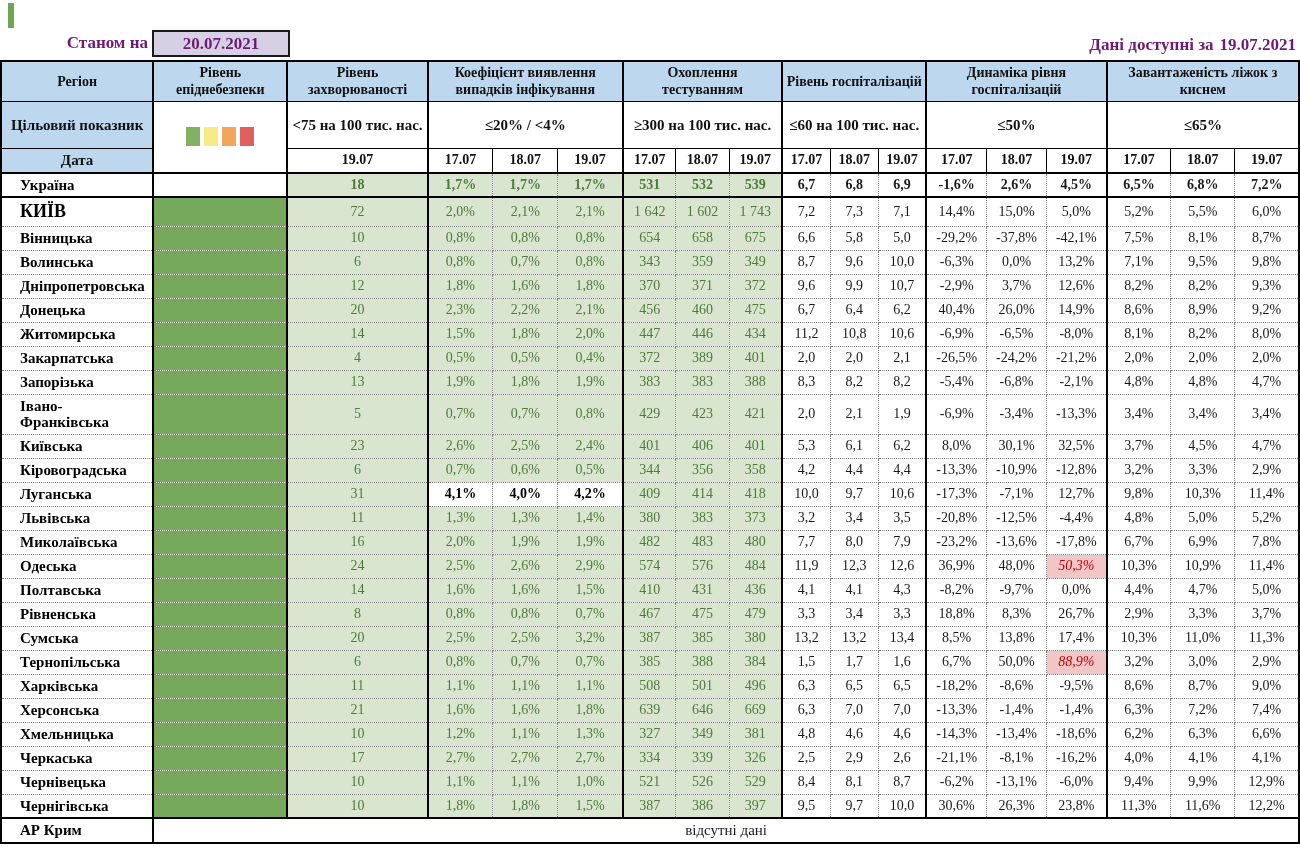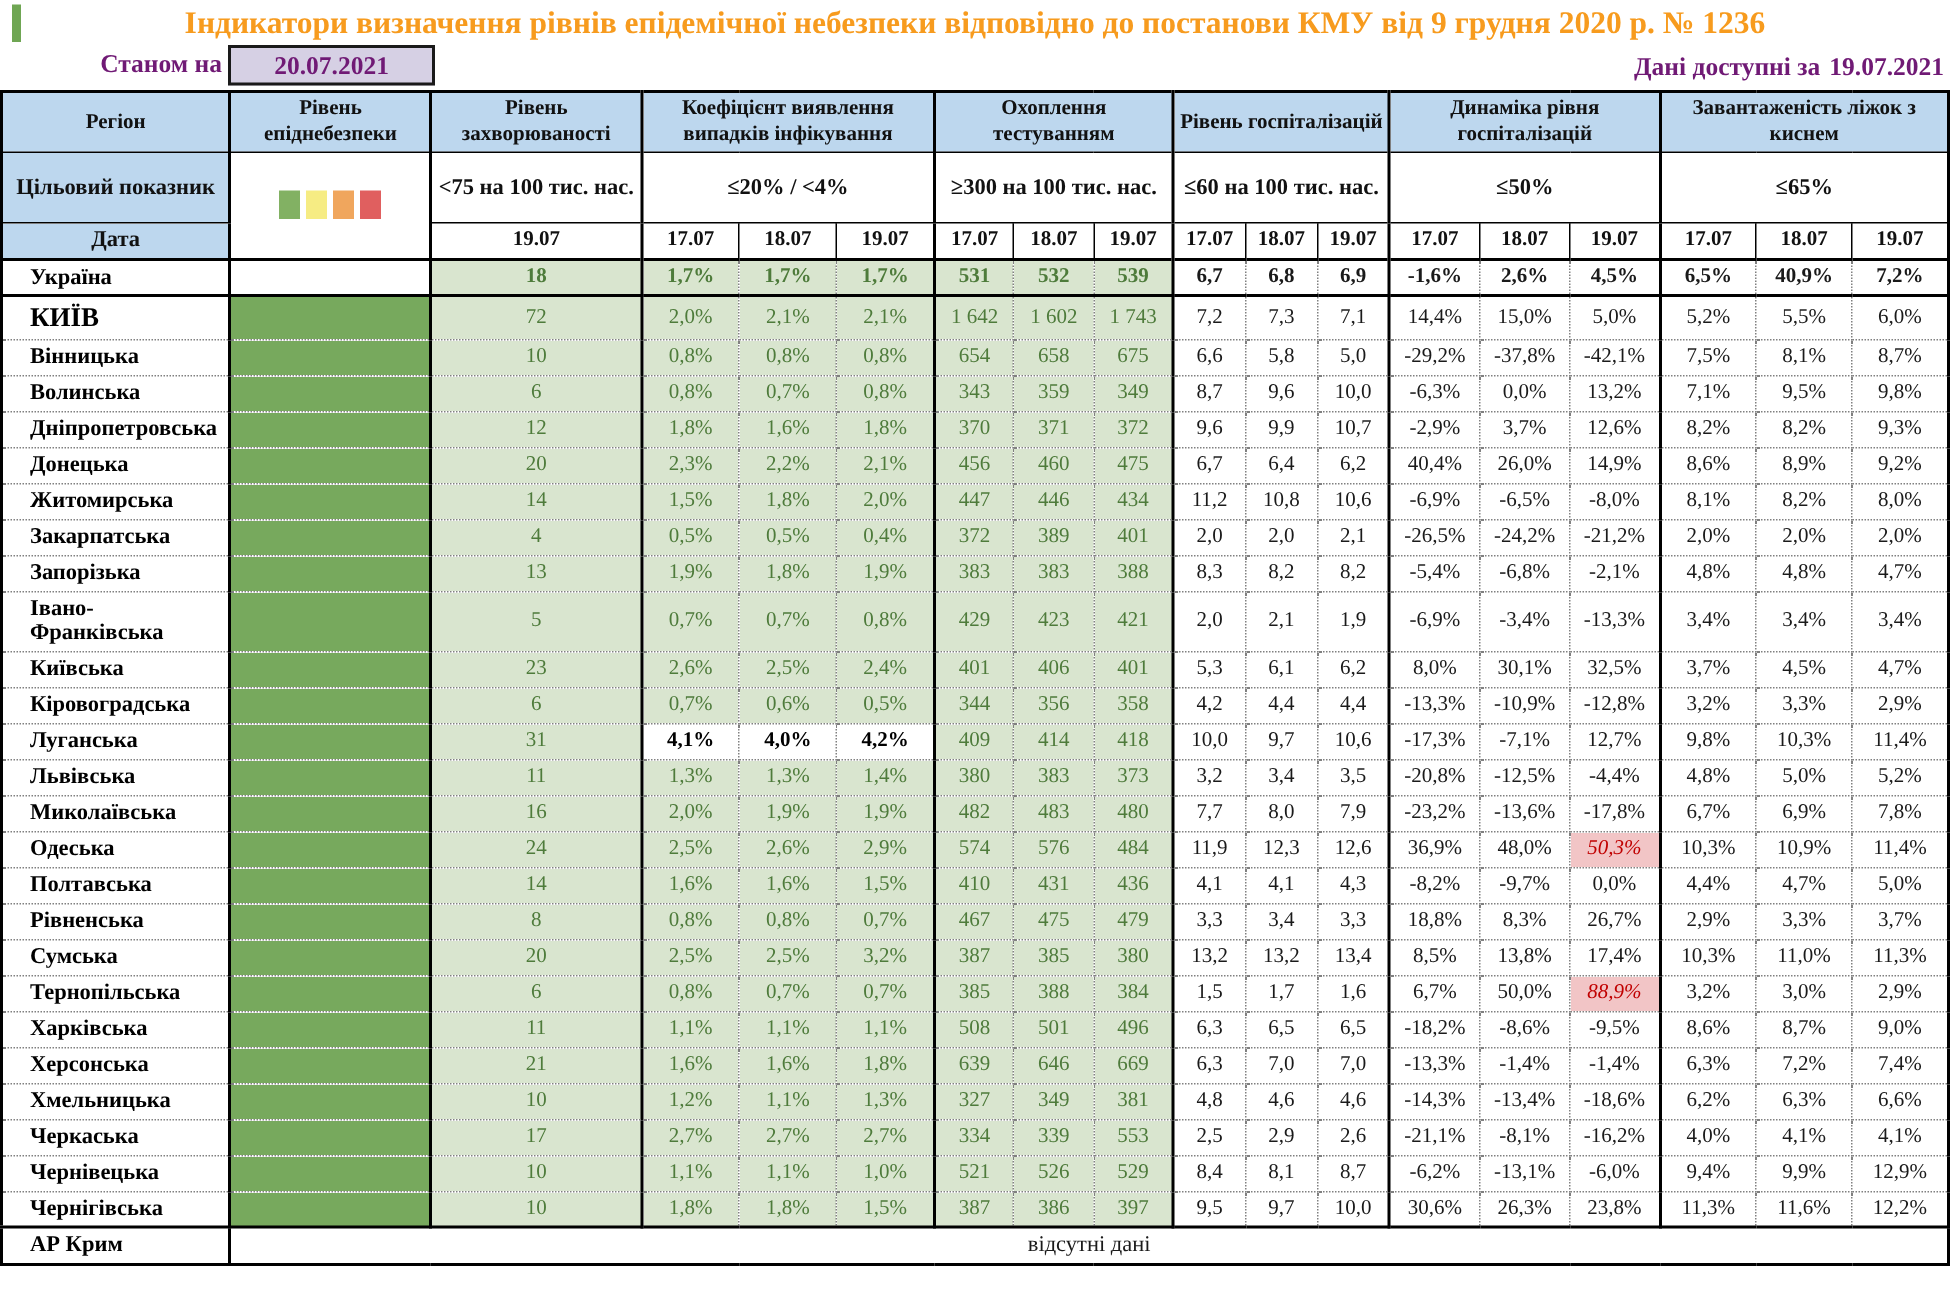--- a/index.html
+++ b/index.html
@@ -47,21 +47,20 @@
   
   th.legend-cell{background:#fff;vertical-align:middle;}
   .legend-wrap{display:flex;justify-content:center;align-items:center;gap:4px;}
   .legend-swatch{display:inline-block;width:14px;height:19px;}
 </style>
 </head>
 <body>
 
 <div class="title-row">
   <span class="green-mark"></span>
-  <h1 class="page-title">Індикатори визначення рівнів епідемічної небезпеки відповідно до постанови КМУ від 9 грудня 2020 р. № 1236</h1>
 </div>
 
 <div class="meta-row">
   <span class="as-of-label">Станом на</span>
   <span class="date-box">20.07.2021</span>
   <span class="available">
     <span>Дані доступні за</span><span>19.07.2021</span>
   </span>
 </div>
 
@@ -145,21 +144,21 @@
         <td class="c-green">531</td>
         <td class="c-green">532</td>
         <td class="c-green bR">539</td>
         <td class="c-plain">6,7</td>
         <td class="c-plain">6,8</td>
         <td class="c-plain bR">6,9</td>
         <td class="c-plain">-1,6%</td>
         <td class="c-plain">2,6%</td>
         <td class="c-plain bR">4,5%</td>
         <td class="c-plain">6,5%</td>
-        <td class="c-plain">40,9%</td>
+        <td class="c-plain">6,8%</td>
         <td class="c-plain bR">7,2%</td>
       </tr>
       <tr class="r-big">
         <td class="c-region bR">КИЇВ</td>
         <td class="c-level bR"></td>
         <td class="c-green bR">72</td>
         <td class="c-green">2,0%</td>
         <td class="c-green">2,1%</td>
         <td class="c-green bR">2,1%</td>
         <td class="c-green">1 642</td>
@@ -597,21 +596,21 @@
       </tr>
       <tr class="">
         <td class="c-region bR">Черкаська</td>
         <td class="c-level bR"></td>
         <td class="c-green bR">17</td>
         <td class="c-green">2,7%</td>
         <td class="c-green">2,7%</td>
         <td class="c-green bR">2,7%</td>
         <td class="c-green">334</td>
         <td class="c-green">339</td>
-        <td class="c-green bR">553</td>
+        <td class="c-green bR">326</td>
         <td class="c-plain">2,5</td>
         <td class="c-plain">2,9</td>
         <td class="c-plain bR">2,6</td>
         <td class="c-plain">-21,1%</td>
         <td class="c-plain">-8,1%</td>
         <td class="c-plain bR">-16,2%</td>
         <td class="c-plain">4,0%</td>
         <td class="c-plain">4,1%</td>
         <td class="c-plain bR">4,1%</td>
       </tr>

